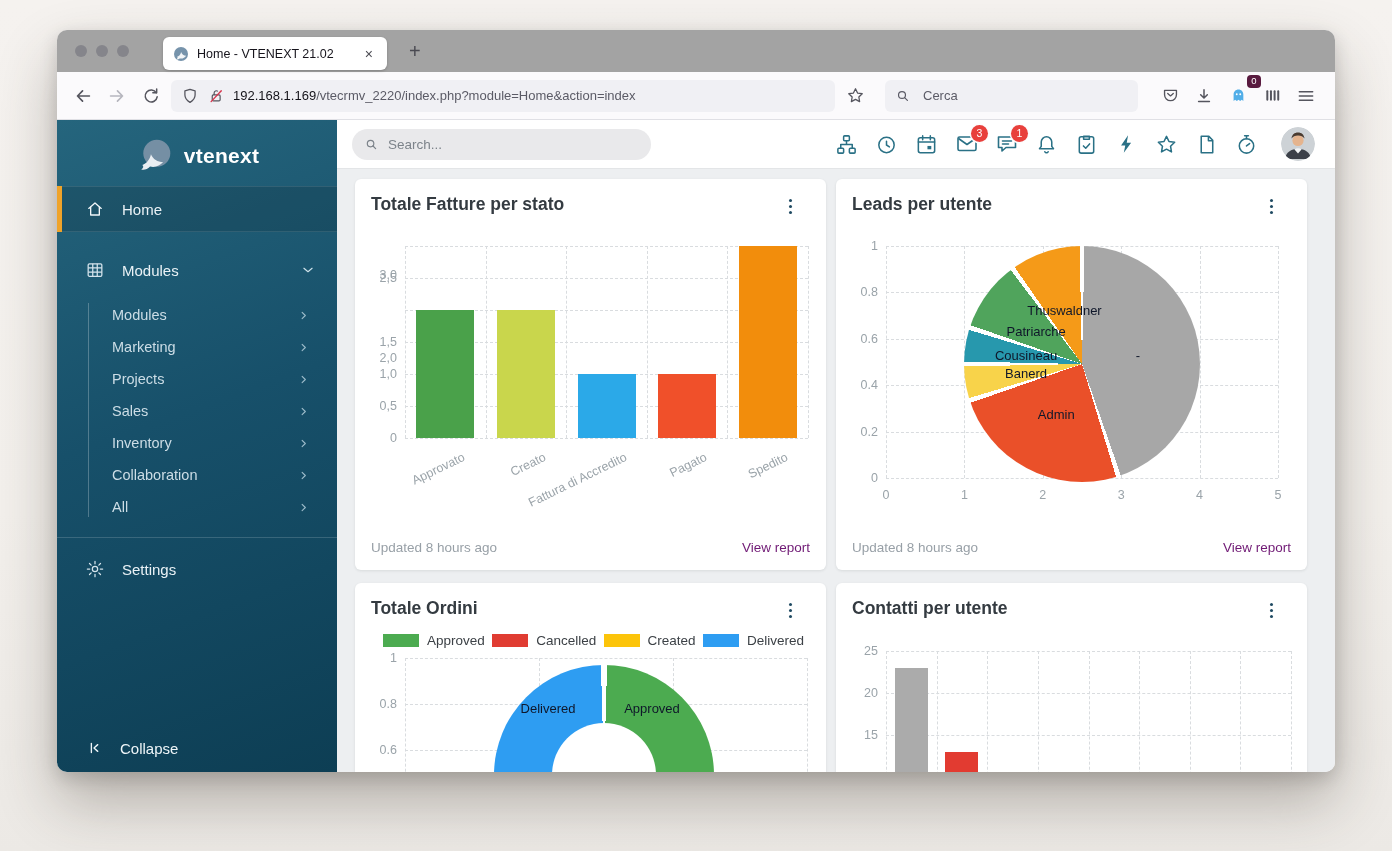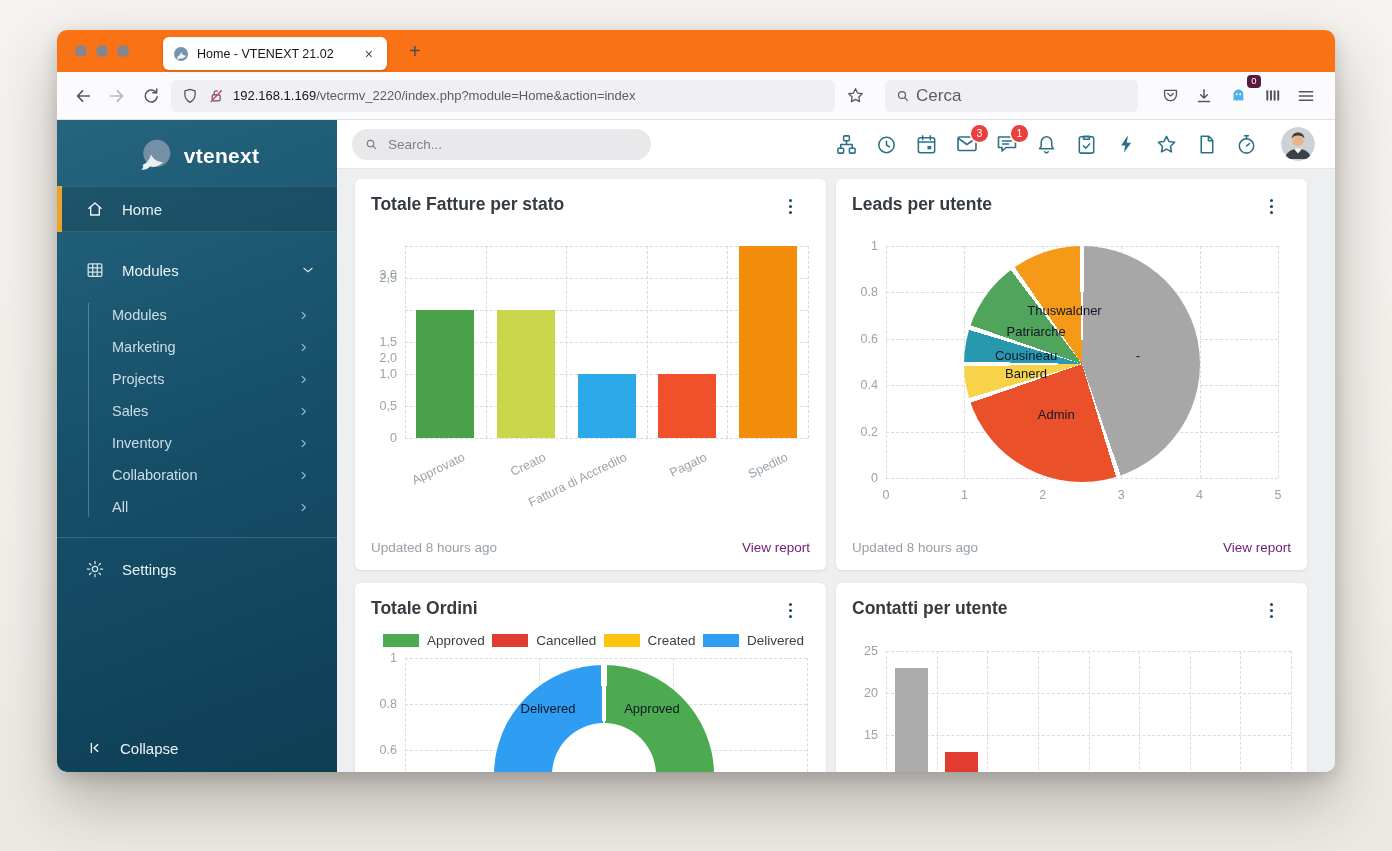--- a/index.html
+++ b/index.html
@@ -3,35 +3,35 @@
 <meta charset="utf-8">
 <style>
   *{margin:0;padding:0;box-sizing:border-box}
   html,body{width:1392px;height:851px}
   .stage{position:relative;width:1392px;height:851px;overflow:hidden;
     background:linear-gradient(180deg,#f5f2ef 0%,#f3f0ec 60%,#ece9e5 100%);
     font-family:"Liberation Sans","DejaVu Sans",sans-serif;}
   .window{position:absolute;left:57px;top:30px;width:1278px;height:742px;border-radius:10px;
     background:#fff;box-shadow:0 30px 60px rgba(60,50,40,.32),0 6px 18px rgba(0,0,0,.16);overflow:hidden;}
   
-  .tabstrip{height:42px;background:#f97316;position:relative;}
+  .tabstrip{height:42px;background:#a3a3a3;position:relative;}
   .dots{position:absolute;left:18px;top:15px;display:flex;gap:9px}
   .dot{width:12px;height:12px;border-radius:50%;background:#85858b}
   .tab{position:absolute;left:106px;top:7px;width:224px;height:33px;background:#fff;border-radius:6px;
     box-shadow:0 1px 3px rgba(0,0,0,.2);display:flex;align-items:center;padding:0 10px;gap:8px;}
   .tab-title{font-size:12.5px;color:#16141c;flex:1;white-space:nowrap;overflow:hidden}
   .tab-close{color:#4a4a52;font-size:14px;line-height:1;padding:2px 4px}
   .newtab{position:absolute;left:344px;top:8px;font-size:20px;color:#4a4a52;padding:2px 8px}
   .navbar{height:48px;background:#fbfafc;border-bottom:1px solid #e0e0e5;display:flex;align-items:center;padding:0 12px;gap:6px;}
   .nbtn{width:28px;height:28px;display:flex;align-items:center;justify-content:center;flex:none}
   .urlbar{width:664px;height:32px;background:#f0f0f4;border-radius:6px;display:flex;align-items:center;padding:0 10px;gap:8px;flex:none}
   .url{font-size:13px;color:#5b5b66;white-space:nowrap;overflow:hidden}
   .url .host{color:#15141a}
   .quicksearch{width:253px;height:32px;background:#f0f0f4;border-radius:6px;display:flex;align-items:center;
-    padding:0 10px;gap:5px;margin-left:10px;font-size:17px;color:#5b5b66;flex:none}
+    padding:0 10px;gap:12px;margin-left:10px;font-size:13px;color:#5b5b66;flex:none}
   .ghostwrap{position:relative}
   .xbadge{position:absolute;top:-7px;right:-9px;background:#591a3f;color:#fff;font-size:9.5px;
     padding:1.5px 4.5px;border-radius:4px;line-height:1.1}
   
   .app{display:flex;height:652px;}
   .sidebar{width:280px;flex:none;position:relative;color:#eef5f8;
     background:linear-gradient(160deg,#25657d 0%,#17506a 45%,#0d3e54 100%);}
   .brand{display:flex;align-items:center;justify-content:center;gap:9px;padding-top:12px;height:60px;}
   .brand-text{font-size:21px;font-weight:600;color:#fff;letter-spacing:.3px}
   .nav-row{display:flex;align-items:center;gap:17px;padding-left:28px;height:42px;font-size:15px;color:#eaf2f6;position:relative;}

